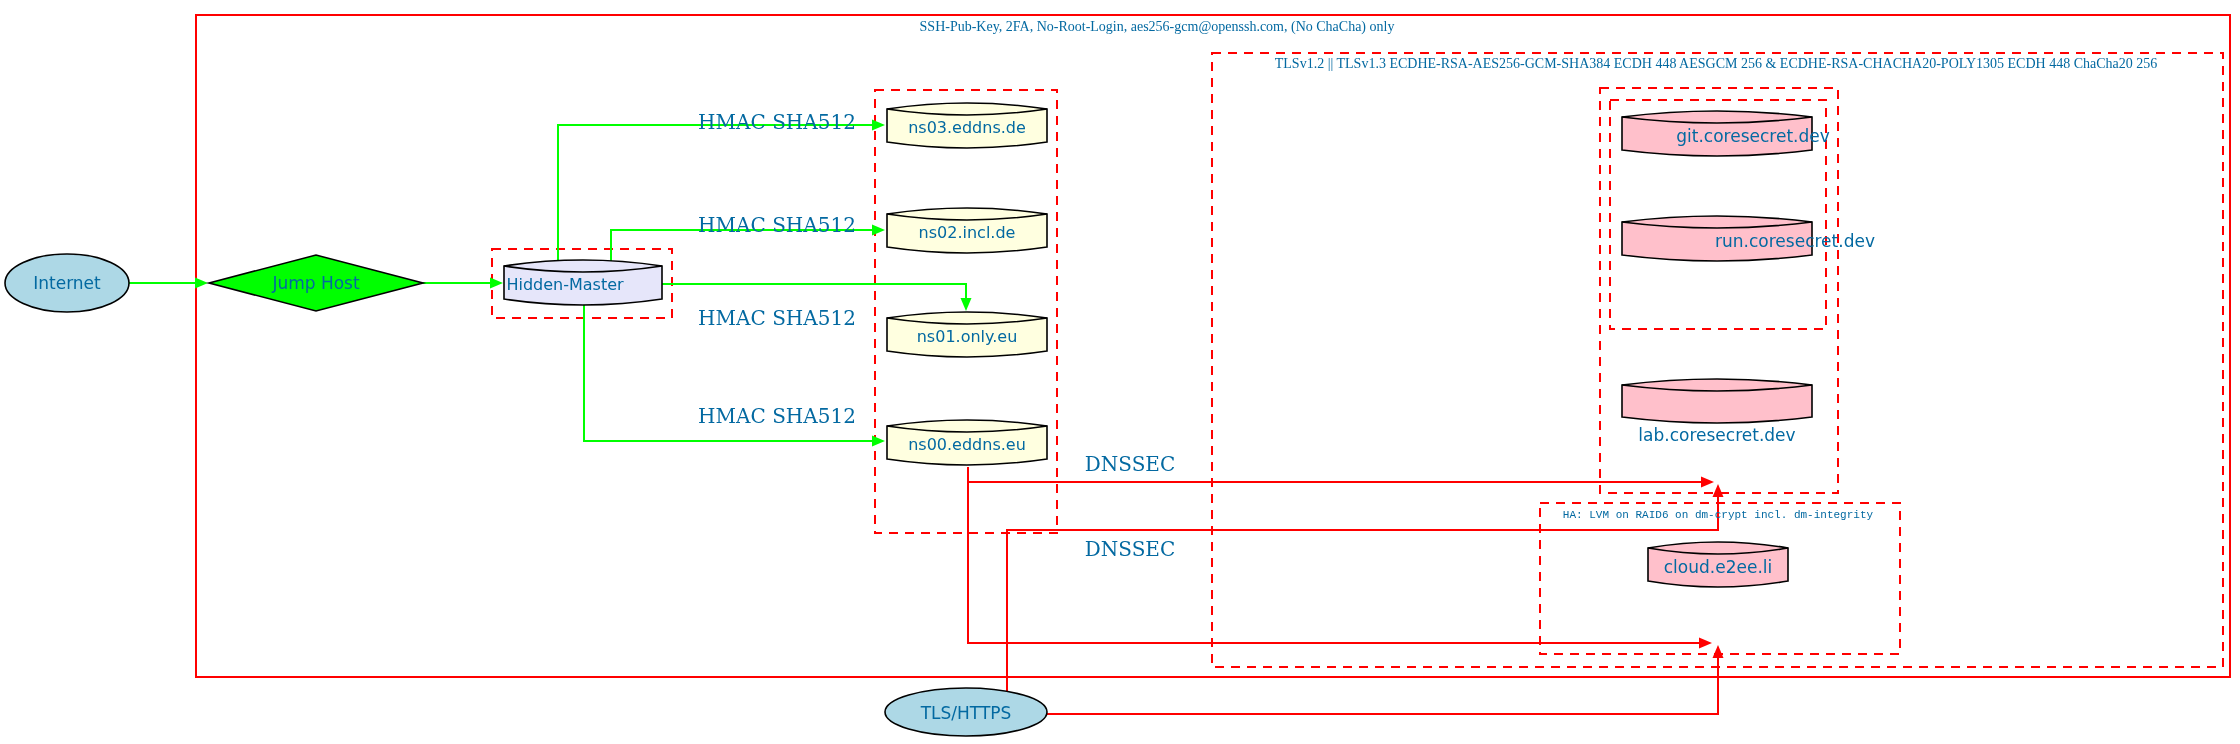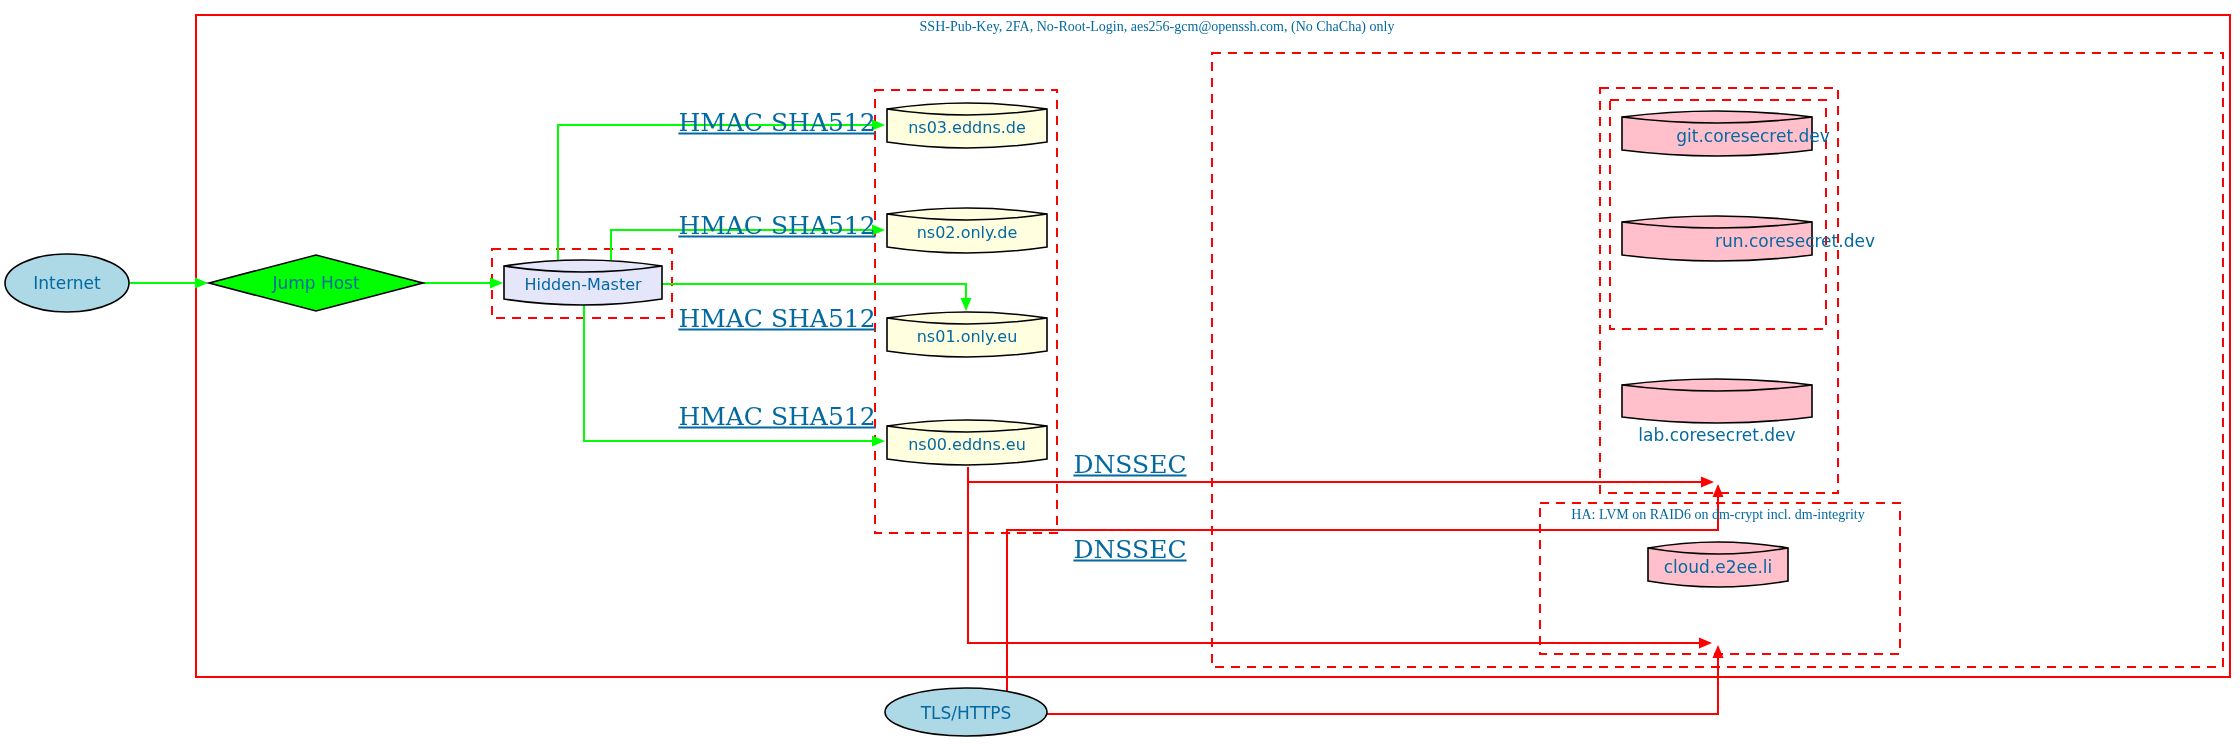--- a/index.html
+++ b/index.html
@@ -1,22 +1,22 @@
 <!DOCTYPE html>
 <html><head>
 <meta charset="utf-8">
 <style>
   html,body{margin:0;padding:0;background:#ffffff;}
   .canvas{position:relative;width:2240px;height:744px;background:#ffffff;overflow:hidden;}
   .canvas svg{position:absolute;left:0;top:0;}
   .lbl{position:absolute;transform:translate(-50%,-50%);white-space:nowrap;color:#0369a1;line-height:1;}
   .serif-cluster{font-family:"Liberation Serif",serif;font-size:14px;}
   .serif-cluster-sm{font-family:"Liberation Serif",serif;font-size:14px;}
-  .serif-ha{font-family:Liberation Serif, serif;font-size:14px;}
-  .serif-edge{font-family:"DejaVu Serif",serif;font-size:25px;text-decoration:underline;}
+  .serif-ha{font-family:Liberation Mono, monospace;font-size:11px;}
+  .serif-edge{font-family:"DejaVu Serif",serif;font-size:20px;}
   .sans-node{font-family:"DejaVu Sans",sans-serif;font-size:16px;}
   .sans-node-sm{font-family:"DejaVu Sans",sans-serif;font-size:17px;}
 </style>
 </head>
 <body>
 
 <div class="canvas">
   <svg width="2240" height="744" viewBox="0 0 2240 744">
 
     <g fill="none" stroke-width="2" stroke="#ff0000">
@@ -103,34 +103,35 @@
         </g>
         <g>
           <path d="M1648,548 Q1718,536 1788,548 L1788,581 Q1718,593 1648,581 Z"></path>
           <path d="M1648,548 Q1718,560 1788,548" fill="none"></path>
         </g>
       </g>
     </g>
   </svg>
 
   <div class="lbl serif-cluster" style="left:1157px;top:27px;">SSH-Pub-Key, 2FA, No-Root-Login, aes256-gcm@openssh.com, (No ChaCha) only</div>
+  <div class="lbl serif-cluster-sm" style="left:1716px;top:64px;">TLSv1.2 || TLSv1.3 ECDHE-RSA-AES256-GCM-SHA384 ECDH 448 AESGCM 256 &amp; ECDHE-RSA-CHACHA20-POLY1305 ECDH 448 ChaCha20 256</div>
   <div class="lbl serif-ha" style="left:1718px;top:515px;">HA: LVM on RAID6 on dm-crypt incl. dm-integrity</div>
 
   <div class="lbl serif-edge" style="left:777px;top:122px;">HMAC SHA512</div>
   <div class="lbl serif-edge" style="left:777px;top:225px;">HMAC SHA512</div>
   <div class="lbl serif-edge" style="left:777px;top:318px;">HMAC SHA512</div>
   <div class="lbl serif-edge" style="left:777px;top:416px;">HMAC SHA512</div>
   <div class="lbl serif-edge" style="left:1130px;top:464px;">DNSSEC</div>
   <div class="lbl serif-edge" style="left:1130px;top:549px;">DNSSEC</div>
 
   <div class="lbl sans-node-sm" style="left:67px;top:283px;">Internet</div>
   <div class="lbl sans-node-sm" style="left:316px;top:283px;">Jump Host</div>
-  <div class="lbl sans-node" style="left:583px;top:285px;">Hidden-Master</div>
+  <div class="lbl sans-node" style="left:565px;top:285px;">Hidden-Master</div>
   <div class="lbl sans-node" style="left:967px;top:128px;">ns03.eddns.de</div>
-  <div class="lbl sans-node" style="left:967px;top:233px;">ns02.only.de</div>
+  <div class="lbl sans-node" style="left:967px;top:233px;">ns02.incl.de</div>
   <div class="lbl sans-node" style="left:967px;top:337px;">ns01.only.eu</div>
   <div class="lbl sans-node" style="left:967px;top:445px;">ns00.eddns.eu</div>
   <div class="lbl sans-node-sm" style="left:1717px;top:136px;margin-left:36px;">git.coresecret.dev</div>
   <div class="lbl sans-node-sm" style="left:1795px;top:241px;">run.coresecret.dev</div>
   <div class="lbl sans-node-sm" style="left:1717px;top:403px;margin-top:32px;">lab.coresecret.dev</div>
   <div class="lbl sans-node-sm" style="left:1718px;top:567px;">cloud.e2ee.li</div>
   <div class="lbl sans-node-sm" style="left:966px;top:713px;">TLS/HTTPS</div>
 </div>
 
 </body></html>

